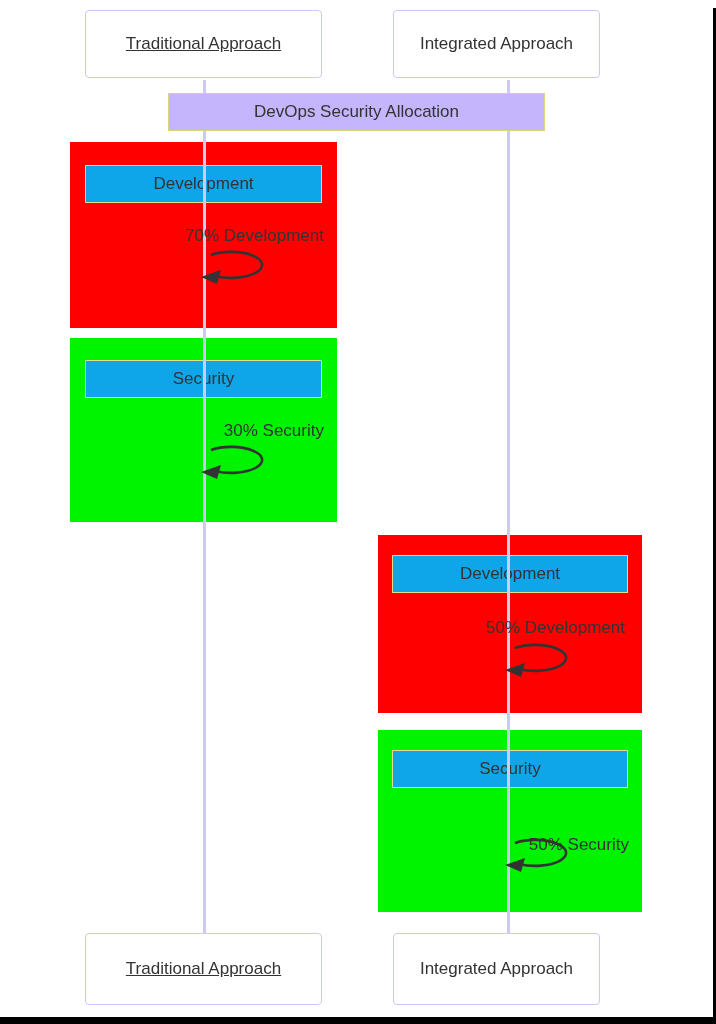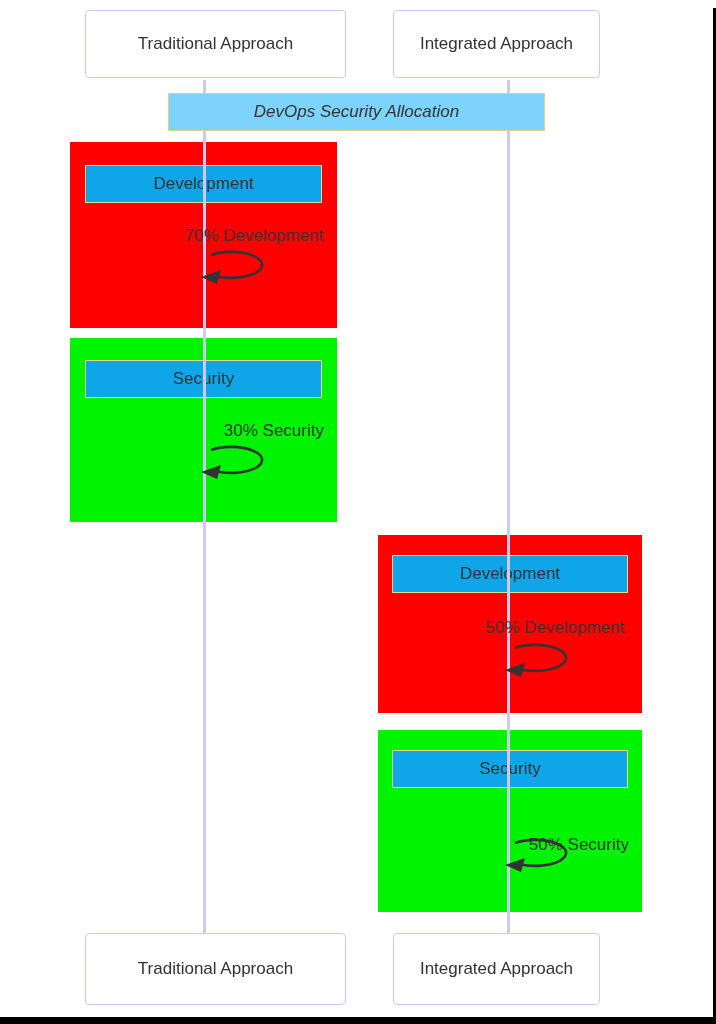--- a/index.html
+++ b/index.html
@@ -10,29 +10,29 @@
   
   .lifeline{position:absolute;width:3px;background:#ccccf2;z-index:2;}
   .lifeline-trad{left:203px;top:80px;height:853px;}
   .lifeline-int{left:507px;top:80px;height:853px;}
   
   .actor{
     position:absolute;height:68px;background:#ffffff;border:1.5px solid #c9c9f8;
     border-radius:4px;display:flex;align-items:center;justify-content:center;
     font-size:17px;z-index:5;box-sizing:border-box;
   }
-  .actor-trad{left:85px;width:261px;}
+  .actor-trad{left:85px;width:237px;text-decoration:underline;}
   .actor-int{left:393px;width:207px;}
   .actor-top{top:10px;}
   .actor-bottom{top:933px;height:72px;}
   
   .note{
     position:absolute;left:168px;top:93px;width:377px;height:38px;
-    background:#7dd3fc;border:1px solid #e0d47a;display:flex;align-items:center;
-    justify-content:center;font-size:17px;z-index:6;box-sizing:border-box;font-style:italic;
+    background:#c4b5fd;border:1px solid #e0d47a;display:flex;align-items:center;
+    justify-content:center;font-size:17px;z-index:6;box-sizing:border-box;
   }
   
   .block{position:absolute;z-index:1;}
   .block-red{background:#ff0000;}
   .block-green{background:#00f400;}
   .blk1{left:70px;top:142px;width:267px;height:186px;}
   .blk2{left:70px;top:338px;width:267px;height:184px;}
   .blk3{left:378px;top:535px;width:264px;height:178px;}
   .blk4{left:378px;top:730px;width:264px;height:182px;}
   

